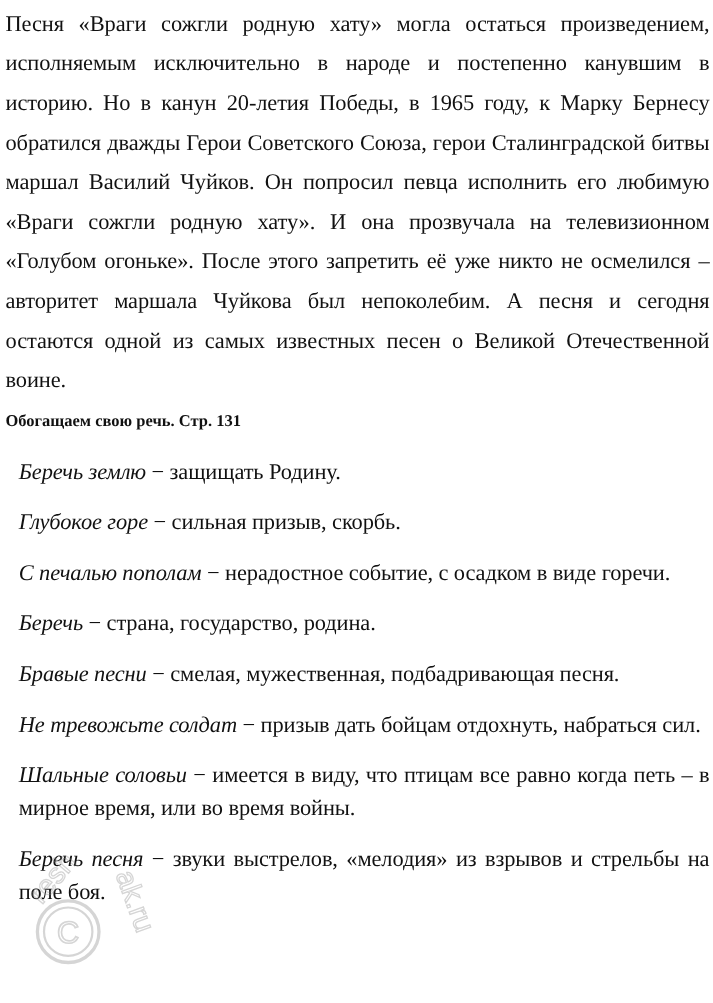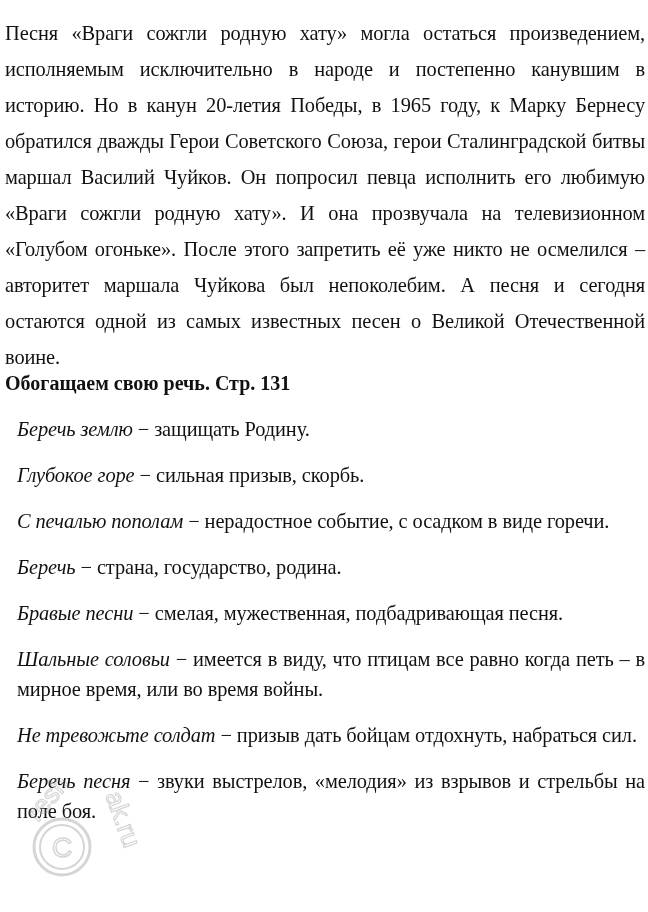--- a/index.html
+++ b/index.html
@@ -8,25 +8,25 @@
     font-family: "Liberation Serif", "DejaVu Serif", serif;
     color: #111111;
   }
   .page { position: absolute; left: 5px; top: 0; width: 640px; }
   .para {
     font-size: 20.4px;
     line-height: 36px;
     text-align: justify;
     text-align-last: left;
     margin: 0;
-    padding-top: 15px;
+    padding-top: 4px;
     letter-spacing: -0.1px;
   }
   .heading {
-    font-size: 20px;
+    font-size: 15px;
     font-weight: bold;
     margin: 0;
     position: absolute; left: 0; top: 368px;
     line-height: 30px;
   }
   .entries { position: absolute; left: 0; top: 414px; width: 640px; }
   .entry {
     font-size: 20.4px;
     line-height: 30px;
     margin: 0 0 16px 12px;
@@ -47,22 +47,22 @@
   <p class="para">Песня «Враги сожгли родную хату» могла остаться произведением, исполняемым исключительно в народе и постепенно канувшим в историю. Но в канун 20-летия Победы, в 1965 году, к Марку Бернесу обратился дважды Герои Советского Союза, герои Сталинградской битвы маршал Василий Чуйков. Он попросил певца исполнить его любимую «Враги сожгли родную хату». И она прозвучала на телевизионном «Голубом огоньке». После этого запретить её уже никто не осмелился – авторитет маршала Чуйкова был непоколебим. А песня и сегодня остаются одной из самых известных песен о Великой Отечественной воине.</p>
 
   <h3 class="heading">Обогащаем свою речь. Стр. 131</h3>
 
   <div class="entries">
     <p class="entry"><span class="term">Беречь землю</span><span> − </span><span>защищать Родину.</span></p>
     <p class="entry"><span class="term">Глубокое горе</span><span> − </span><span>сильная призыв, скорбь.</span></p>
     <p class="entry"><span class="term">С печалью пополам</span><span> − </span><span>нерадостное событие, с осадком в виде горечи.</span></p>
     <p class="entry"><span class="term">Беречь</span><span> − </span><span>страна, государство, родина.</span></p>
     <p class="entry"><span class="term">Бравые песни</span><span> − </span><span>смелая, мужественная, подбадривающая песня.</span></p>
+    <p class="entry"><span class="term">Не тревожьте солдат</span><span> − </span><span>призыв дать бойцам отдохнуть, набраться сил.</span></p>
     <p class="entry"><span class="term">Шальные соловьи</span><span> − </span><span>имеется в виду, что птицам все равно когда петь – в мирное время, или во время войны.</span></p>
-    <p class="entry"><span class="term">Не тревожьте солдат</span><span> − </span><span>призыв дать бойцам отдохнуть, набраться сил.</span></p>
     <p class="entry"><span class="term">Беречь песня</span><span> − </span><span>звуки выстрелов, «мелодия» из взрывов и стрельбы на поле боя.</span></p>
   </div>
 </div>
 
 <svg class="watermark" viewBox="0 0 120 120">
   <circle cx="42" cy="82" r="28" fill="none" stroke="#888" stroke-width="3"></circle>
   <circle cx="42" cy="82" r="22" fill="none" stroke="#888" stroke-width="2"></circle>
   <text x="42" y="92" font-size="28" text-anchor="middle" fill="none" stroke="#888" stroke-width="1.5" font-family="Liberation Sans, sans-serif">C</text>
   <text x="5" y="50" font-size="26" fill="none" stroke="#888" stroke-width="1.2" font-family="Liberation Sans, sans-serif" transform="rotate(-50 20 40) translate(0 0)">resh</text>
   <text x="85" y="30" font-size="26" fill="none" stroke="#888" stroke-width="1.2" font-family="Liberation Sans, sans-serif" transform="rotate(70 85 30)">ak.ru</text>

